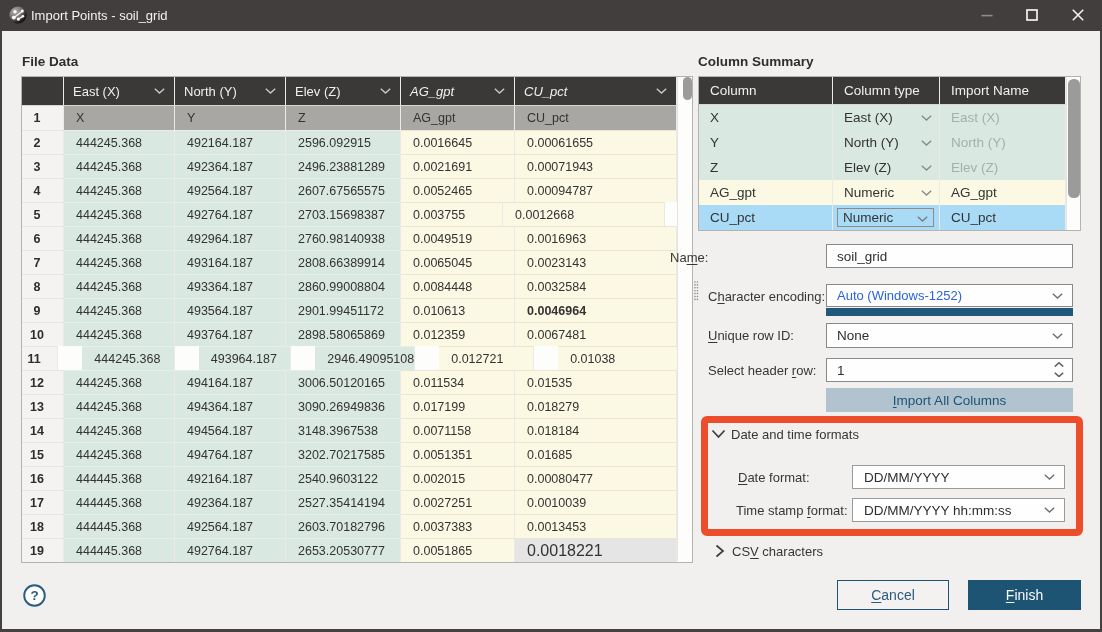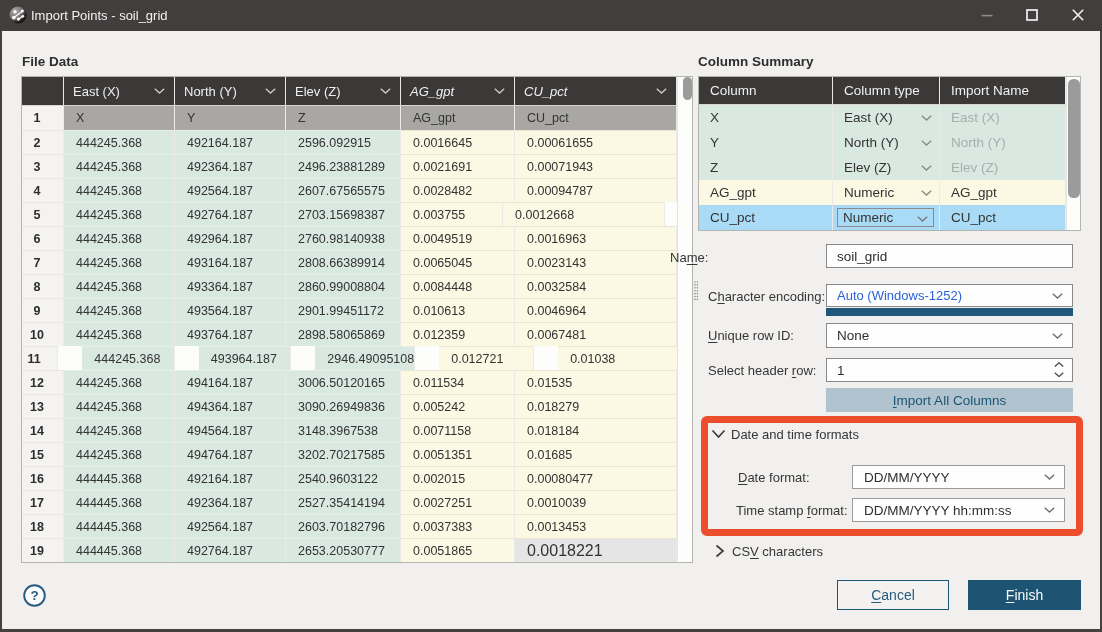--- a/index.html
+++ b/index.html
@@ -98,21 +98,21 @@
 <div style="width:111px;background:#d9e8e1;border-top:1px solid #e5eee8;border-right:1.5px solid #eceae8;display:flex;align-items:center;font-size:12.5px;padding-left:12px;color:#333333;">492364.187</div>
 <div style="width:115px;background:#d9e8e1;border-top:1px solid #e5eee8;border-right:1.5px solid #eceae8;display:flex;align-items:center;font-size:12.5px;padding-left:12px;color:#333333;">2496.23881289</div>
 <div style="width:114px;background:#fbf8e3;border-top:1px solid #eae6d3;border-right:1.5px solid #eceae8;display:flex;align-items:center;font-size:12.5px;padding-left:12px;color:#333333;">0.0021691</div>
 <div style="width:162px;background:#fbf8e3;border-top:1px solid #eae6d3;border-right:1.5px solid #eceae8;display:flex;align-items:center;font-size:12.5px;padding-left:12px;color:#333333;">0.00071943</div>
 </div>
 <div style="display:flex;height:24px;">
 <div style="width:42px;background:#f4f3f2;border-top:1px solid #e7e6e4;border-right:1.5px solid #eceae8;display:flex;align-items:center;font-size:12.5px;font-weight:bold;justify-content:center;padding-right:11px;color:#2d2d2d;">4</div>
 <div style="width:111px;background:#d9e8e1;border-top:1px solid #e5eee8;border-right:1.5px solid #eceae8;display:flex;align-items:center;font-size:12.5px;padding-left:12px;color:#333333;">444245.368</div>
 <div style="width:111px;background:#d9e8e1;border-top:1px solid #e5eee8;border-right:1.5px solid #eceae8;display:flex;align-items:center;font-size:12.5px;padding-left:12px;color:#333333;">492564.187</div>
 <div style="width:115px;background:#d9e8e1;border-top:1px solid #e5eee8;border-right:1.5px solid #eceae8;display:flex;align-items:center;font-size:12.5px;padding-left:12px;color:#333333;">2607.67565575</div>
-<div style="width:114px;background:#fbf8e3;border-top:1px solid #eae6d3;border-right:1.5px solid #eceae8;display:flex;align-items:center;font-size:12.5px;padding-left:12px;color:#333333;">0.0028482</div>
+<div style="width:114px;background:#fbf8e3;border-top:1px solid #eae6d3;border-right:1.5px solid #eceae8;display:flex;align-items:center;font-size:12.5px;padding-left:12px;color:#333333;">0.0052465</div>
 <div style="width:162px;background:#fbf8e3;border-top:1px solid #eae6d3;border-right:1.5px solid #eceae8;display:flex;align-items:center;font-size:12.5px;padding-left:12px;color:#333333;">0.00094787</div>
 </div>
 <div style="display:flex;height:24px;">
 <div style="width:42px;background:#f4f3f2;border-top:1px solid #e7e6e4;border-right:1.5px solid #eceae8;display:flex;align-items:center;font-size:12.5px;font-weight:bold;justify-content:center;padding-right:11px;color:#2d2d2d;">5</div>
 <div style="width:111px;background:#d9e8e1;border-top:1px solid #e5eee8;border-right:1.5px solid #eceae8;display:flex;align-items:center;font-size:12.5px;padding-left:12px;color:#333333;">444245.368</div>
 <div style="width:111px;background:#d9e8e1;border-top:1px solid #e5eee8;border-right:1.5px solid #eceae8;display:flex;align-items:center;font-size:12.5px;padding-left:12px;color:#333333;">492764.187</div>
 <div style="width:115px;background:#d9e8e1;border-top:1px solid #e5eee8;border-right:1.5px solid #eceae8;display:flex;align-items:center;font-size:12.5px;padding-left:12px;color:#333333;">2703.15698387</div>
 <div style="width:102px;background:#fbf8e3;border-top:1px solid #eae6d3;border-right:1.5px solid #eceae8;display:flex;align-items:center;font-size:12.5px;padding-left:12px;color:#333333;">0.003755</div>
 <div style="width:162px;background:#fbf8e3;border-top:1px solid #eae6d3;border-right:1.5px solid #eceae8;display:flex;align-items:center;font-size:12.5px;padding-left:12px;color:#333333;">0.0012668</div>
 </div>
@@ -139,21 +139,21 @@
 <div style="width:115px;background:#d9e8e1;border-top:1px solid #e5eee8;border-right:1.5px solid #eceae8;display:flex;align-items:center;font-size:12.5px;padding-left:12px;color:#333333;">2860.99008804</div>
 <div style="width:114px;background:#fbf8e3;border-top:1px solid #eae6d3;border-right:1.5px solid #eceae8;display:flex;align-items:center;font-size:12.5px;padding-left:12px;color:#333333;">0.0084448</div>
 <div style="width:162px;background:#fbf8e3;border-top:1px solid #eae6d3;border-right:1.5px solid #eceae8;display:flex;align-items:center;font-size:12.5px;padding-left:12px;color:#333333;">0.0032584</div>
 </div>
 <div style="display:flex;height:24px;">
 <div style="width:42px;background:#f4f3f2;border-top:1px solid #e7e6e4;border-right:1.5px solid #eceae8;display:flex;align-items:center;font-size:12.5px;font-weight:bold;justify-content:center;padding-right:11px;color:#2d2d2d;">9</div>
 <div style="width:111px;background:#d9e8e1;border-top:1px solid #e5eee8;border-right:1.5px solid #eceae8;display:flex;align-items:center;font-size:12.5px;padding-left:12px;color:#333333;">444245.368</div>
 <div style="width:111px;background:#d9e8e1;border-top:1px solid #e5eee8;border-right:1.5px solid #eceae8;display:flex;align-items:center;font-size:12.5px;padding-left:12px;color:#333333;">493564.187</div>
 <div style="width:115px;background:#d9e8e1;border-top:1px solid #e5eee8;border-right:1.5px solid #eceae8;display:flex;align-items:center;font-size:12.5px;padding-left:12px;color:#333333;">2901.99451172</div>
 <div style="width:114px;background:#fbf8e3;border-top:1px solid #eae6d3;border-right:1.5px solid #eceae8;display:flex;align-items:center;font-size:12.5px;padding-left:12px;color:#333333;">0.010613</div>
-<div style="width:162px;background:#fbf8e3;border-top:1px solid #eae6d3;border-right:1.5px solid #eceae8;display:flex;align-items:center;font-size:12.5px;padding-left:12px;color:#333333;">0.0046964</div>
+<div style="width:162px;background:#fbf8e3;border-top:1px solid #eae6d3;border-right:1.5px solid #eceae8;display:flex;align-items:center;font-size:12.5px;padding-left:12px;color:#333333;font-weight:bold;">0.0046964</div>
 </div>
 <div style="display:flex;height:24px;">
 <div style="width:42px;background:#f4f3f2;border-top:1px solid #e7e6e4;border-right:1.5px solid #eceae8;display:flex;align-items:center;font-size:12.5px;font-weight:bold;justify-content:center;padding-right:11px;color:#2d2d2d;">10</div>
 <div style="width:111px;background:#d9e8e1;border-top:1px solid #e5eee8;border-right:1.5px solid #eceae8;display:flex;align-items:center;font-size:12.5px;padding-left:12px;color:#333333;">444245.368</div>
 <div style="width:111px;background:#d9e8e1;border-top:1px solid #e5eee8;border-right:1.5px solid #eceae8;display:flex;align-items:center;font-size:12.5px;padding-left:12px;color:#333333;">493764.187</div>
 <div style="width:115px;background:#d9e8e1;border-top:1px solid #e5eee8;border-right:1.5px solid #eceae8;display:flex;align-items:center;font-size:12.5px;padding-left:12px;color:#333333;">2898.58065869</div>
 <div style="width:114px;background:#fbf8e3;border-top:1px solid #eae6d3;border-right:1.5px solid #eceae8;display:flex;align-items:center;font-size:12.5px;padding-left:12px;color:#333333;">0.012359</div>
 <div style="width:162px;background:#fbf8e3;border-top:1px solid #eae6d3;border-right:1.5px solid #eceae8;display:flex;align-items:center;font-size:12.5px;padding-left:12px;color:#333333;">0.0067481</div>
 </div>
 <div style="display:flex;height:24px;gap:24px;">
@@ -170,21 +170,21 @@
 <div style="width:111px;background:#d9e8e1;border-top:1px solid #e5eee8;border-right:1.5px solid #eceae8;display:flex;align-items:center;font-size:12.5px;padding-left:12px;color:#333333;">494164.187</div>
 <div style="width:115px;background:#d9e8e1;border-top:1px solid #e5eee8;border-right:1.5px solid #eceae8;display:flex;align-items:center;font-size:12.5px;padding-left:12px;color:#333333;">3006.50120165</div>
 <div style="width:114px;background:#fbf8e3;border-top:1px solid #eae6d3;border-right:1.5px solid #eceae8;display:flex;align-items:center;font-size:12.5px;padding-left:12px;color:#333333;">0.011534</div>
 <div style="width:162px;background:#fbf8e3;border-top:1px solid #eae6d3;border-right:1.5px solid #eceae8;display:flex;align-items:center;font-size:12.5px;padding-left:12px;color:#333333;">0.01535</div>
 </div>
 <div style="display:flex;height:24px;">
 <div style="width:42px;background:#f4f3f2;border-top:1px solid #e7e6e4;border-right:1.5px solid #eceae8;display:flex;align-items:center;font-size:12.5px;font-weight:bold;justify-content:center;padding-right:11px;color:#2d2d2d;">13</div>
 <div style="width:111px;background:#d9e8e1;border-top:1px solid #e5eee8;border-right:1.5px solid #eceae8;display:flex;align-items:center;font-size:12.5px;padding-left:12px;color:#333333;">444245.368</div>
 <div style="width:111px;background:#d9e8e1;border-top:1px solid #e5eee8;border-right:1.5px solid #eceae8;display:flex;align-items:center;font-size:12.5px;padding-left:12px;color:#333333;">494364.187</div>
 <div style="width:115px;background:#d9e8e1;border-top:1px solid #e5eee8;border-right:1.5px solid #eceae8;display:flex;align-items:center;font-size:12.5px;padding-left:12px;color:#333333;">3090.26949836</div>
-<div style="width:114px;background:#fbf8e3;border-top:1px solid #eae6d3;border-right:1.5px solid #eceae8;display:flex;align-items:center;font-size:12.5px;padding-left:12px;color:#333333;">0.005242</div>
+<div style="width:114px;background:#fbf8e3;border-top:1px solid #eae6d3;border-right:1.5px solid #eceae8;display:flex;align-items:center;font-size:12.5px;padding-left:12px;color:#333333;">0.017199</div>
 <div style="width:162px;background:#fbf8e3;border-top:1px solid #eae6d3;border-right:1.5px solid #eceae8;display:flex;align-items:center;font-size:12.5px;padding-left:12px;color:#333333;">0.018279</div>
 </div>
 <div style="display:flex;height:24px;">
 <div style="width:42px;background:#f4f3f2;border-top:1px solid #e7e6e4;border-right:1.5px solid #eceae8;display:flex;align-items:center;font-size:12.5px;font-weight:bold;justify-content:center;padding-right:11px;color:#2d2d2d;">14</div>
 <div style="width:111px;background:#d9e8e1;border-top:1px solid #e5eee8;border-right:1.5px solid #eceae8;display:flex;align-items:center;font-size:12.5px;padding-left:12px;color:#333333;">444245.368</div>
 <div style="width:111px;background:#d9e8e1;border-top:1px solid #e5eee8;border-right:1.5px solid #eceae8;display:flex;align-items:center;font-size:12.5px;padding-left:12px;color:#333333;">494564.187</div>
 <div style="width:115px;background:#d9e8e1;border-top:1px solid #e5eee8;border-right:1.5px solid #eceae8;display:flex;align-items:center;font-size:12.5px;padding-left:12px;color:#333333;">3148.3967538</div>
 <div style="width:114px;background:#fbf8e3;border-top:1px solid #eae6d3;border-right:1.5px solid #eceae8;display:flex;align-items:center;font-size:12.5px;padding-left:12px;color:#333333;">0.0071158</div>
 <div style="width:162px;background:#fbf8e3;border-top:1px solid #eae6d3;border-right:1.5px solid #eceae8;display:flex;align-items:center;font-size:12.5px;padding-left:12px;color:#333333;">0.018184</div>
 </div>

